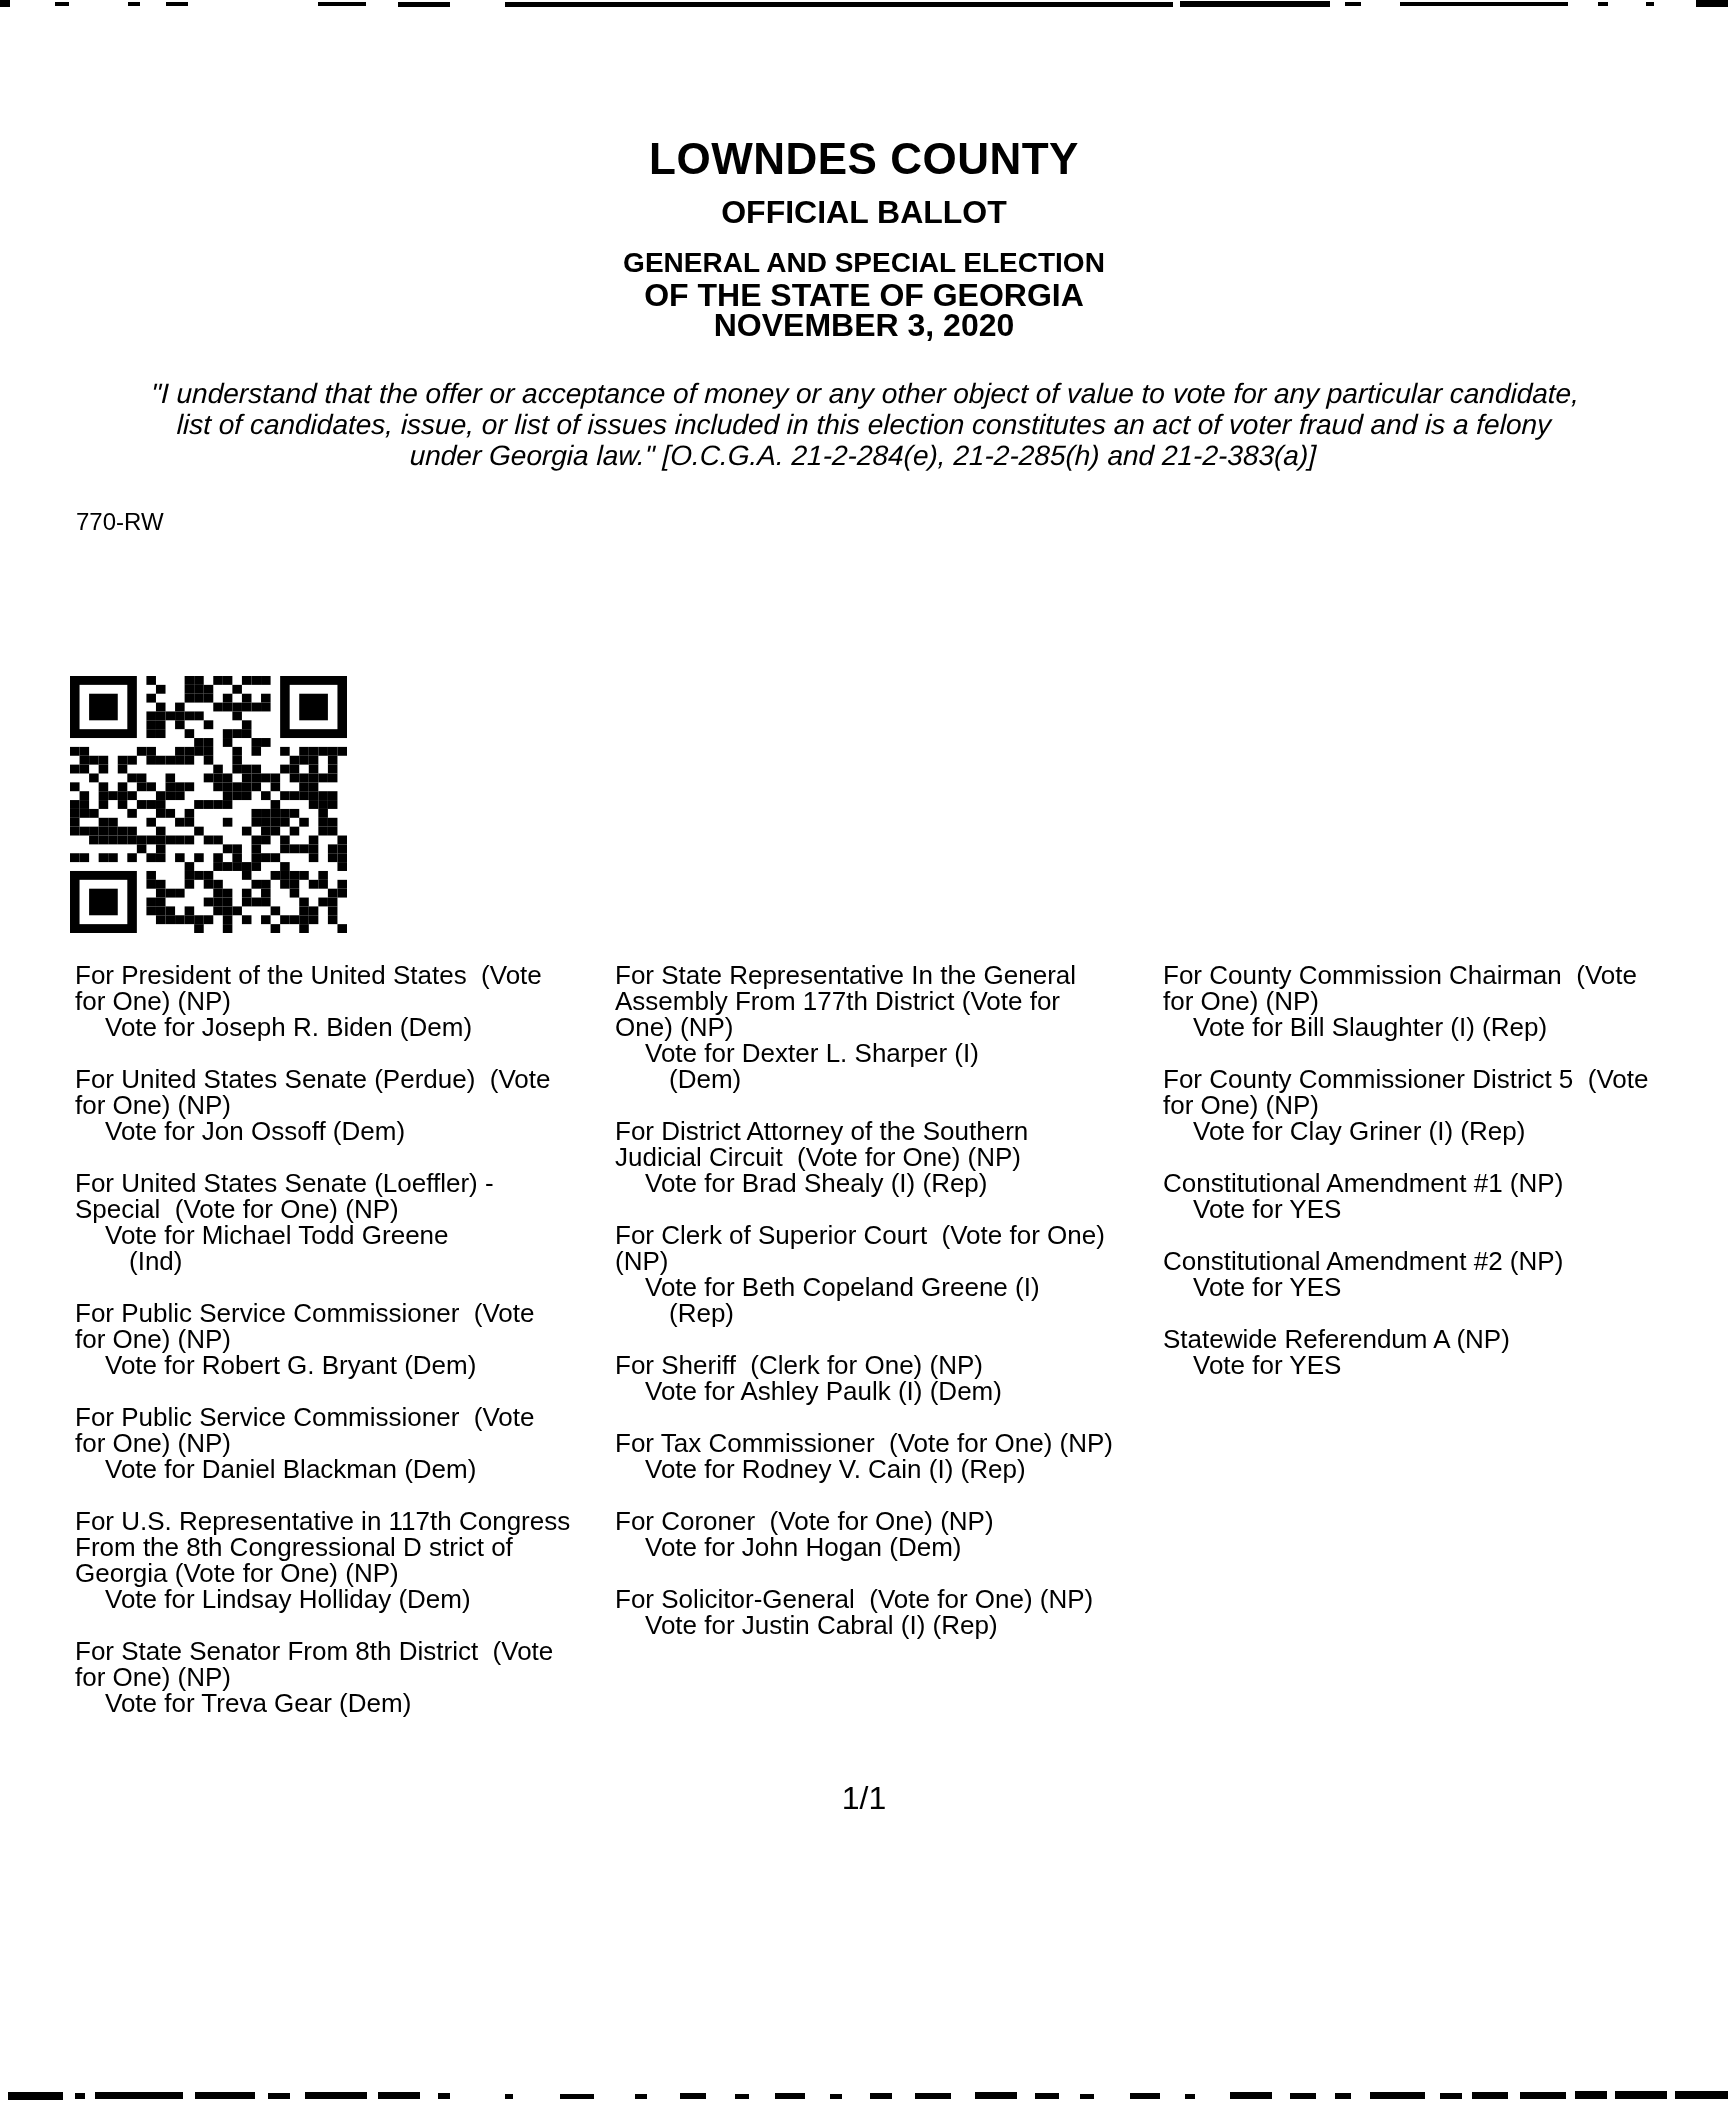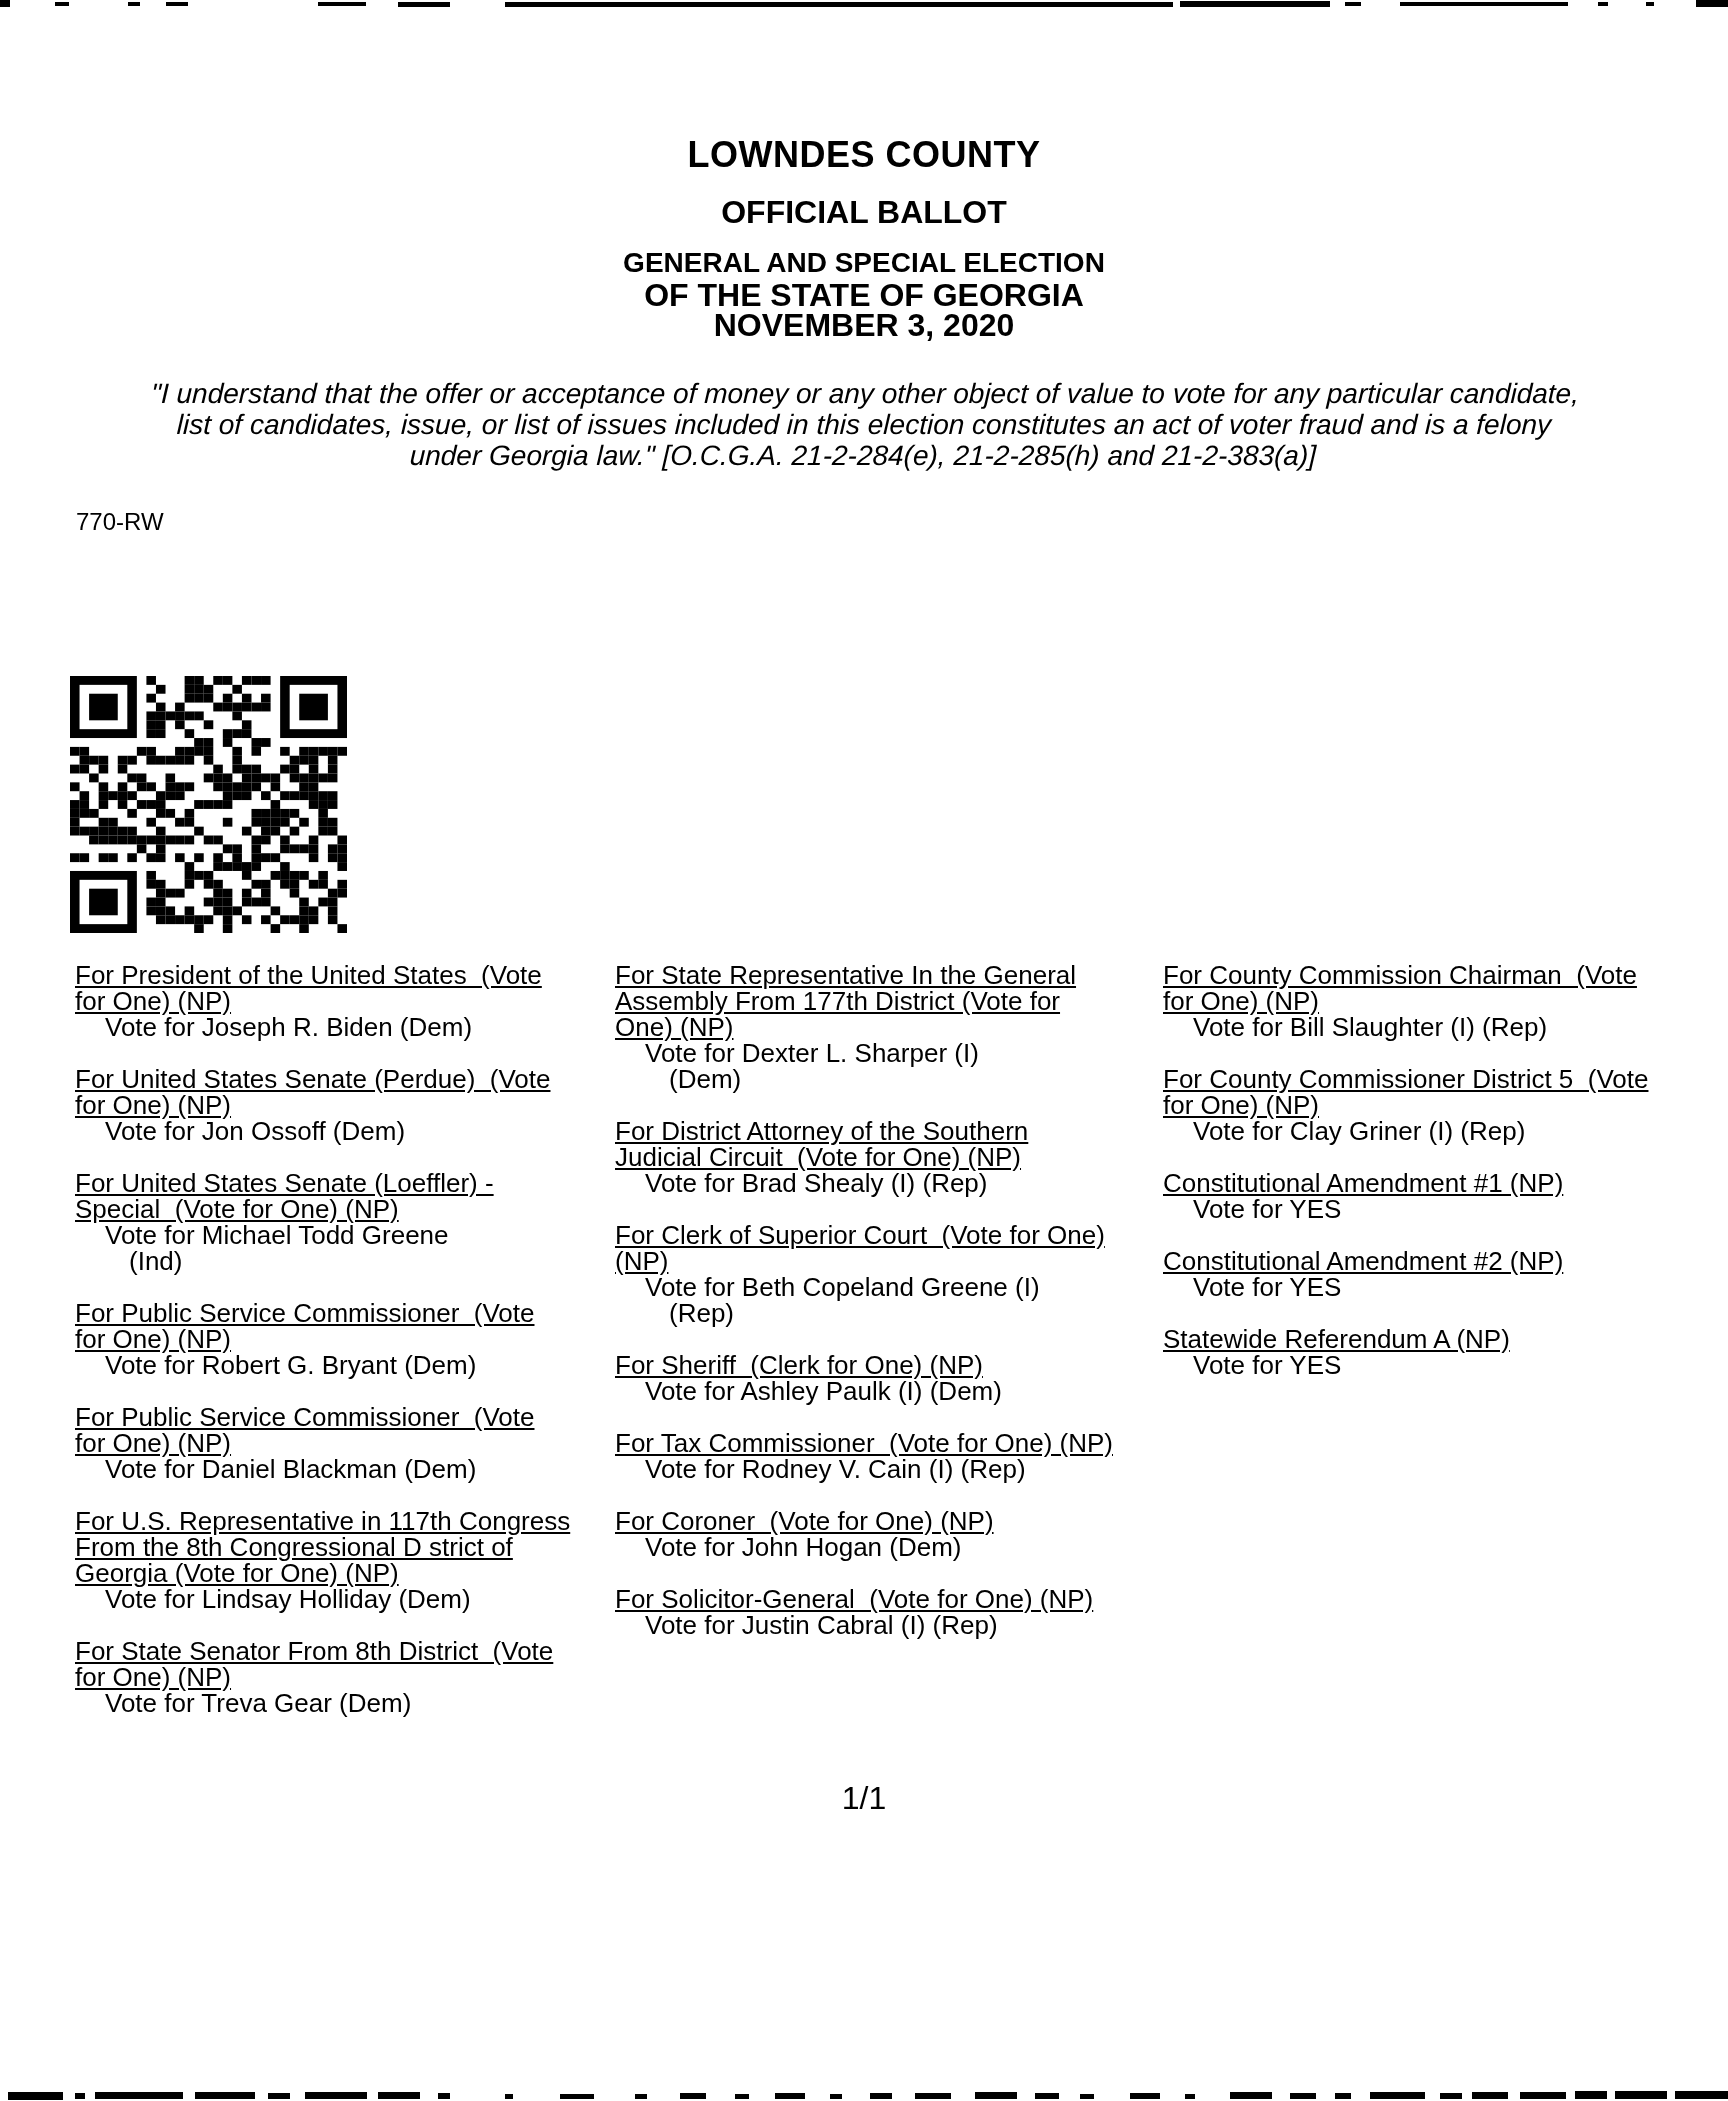--- a/index.html
+++ b/index.html
@@ -6,39 +6,39 @@
   .page{
     position:relative;
     width:1728px;height:2101px;
     background:#ffffff;
     overflow:hidden;
     font-family:"Liberation Sans", sans-serif;
     color:#000;
   }
   .artifact{position:absolute;background:#000;}
   .hline{position:absolute;left:0;right:0;text-align:center;font-weight:bold;white-space:pre-wrap;}
-  .t-county{top:134px;font-size:36px;letter-spacing:0.5px;}
+  .t-county{top:134px;font-size:44px;letter-spacing:0.5px;}
   .t-ballot{top:194px;font-size:32px;}
   .t-elect1{top:247px;font-size:28px;}
   .t-elect2{top:277px;font-size:32px;}
   .t-elect3{top:307px;font-size:32px;}
   .disclaimer{
     position:absolute;top:378px;left:40px;right:40px;
     text-align:center;font-size:28px;line-height:31px;
     font-style:italic;white-space:pre-wrap;
     transform:skewX(-2deg);
   }
   .precinct{position:absolute;top:508px;left:76px;font-size:24px;}
   .qr{position:absolute;top:676px;left:70px;}
   .col{position:absolute;top:962px;font-size:26px;line-height:26px;}
   .col-1{left:75px;width:550px;}
   .col-2{left:615px;width:550px;}
   .col-3{left:1163px;width:560px;}
   .contest{margin-bottom:26px;}
-  .ct{white-space:pre-wrap;text-decoration:underline;}
+  .ct{white-space:pre-wrap;}
   .cv{white-space:pre-wrap;padding-left:54px;text-indent:-24px;}
   .pageno{position:absolute;top:1780px;left:0;right:0;text-align:center;font-size:32px;}
 </style>
 </head>
 <body>
 
 <div class="page">
 
   <div class="artifact" style="left:0;top:0;width:10px;height:7px"></div>
   <div class="artifact" style="left:55px;top:2px;width:14px;height:4px"></div>

